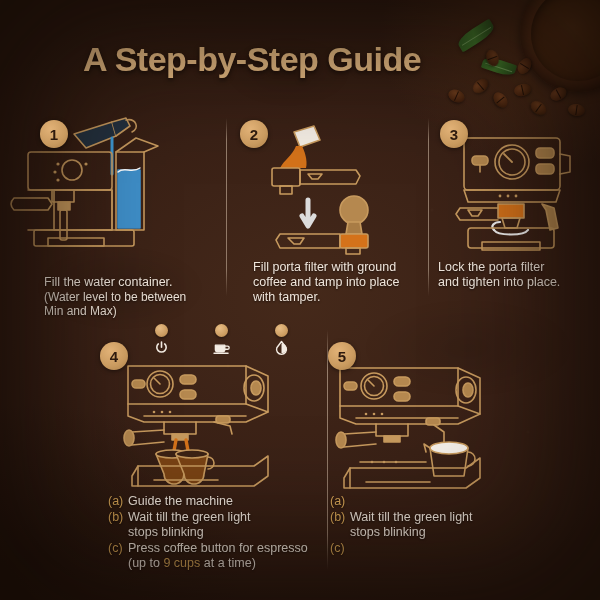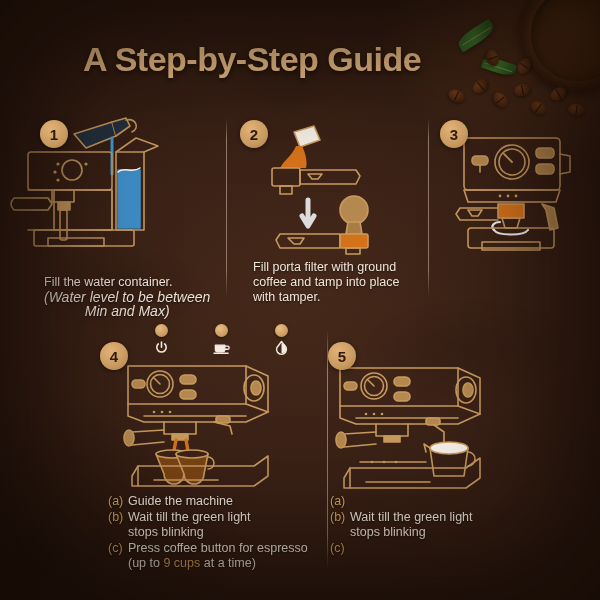--- a/index.html
+++ b/index.html
@@ -183,25 +183,23 @@
   .caption {
     position: absolute;
     color: #f0e6dc;
     font-size: 12.5px;
     line-height: 15px;
     text-shadow: 0 1px 2px rgba(0,0,0,0.55);
     white-space: pre-line;
   }
   .caption .sub {
     display: block;
-    font-style: italic;
-    font-size: 14px;
+    font-size: 12px;
     line-height: 14px;
     color: #ece1d6;
-    text-align: center;
   }
   .list {
     position: absolute;
     color: #f0e6dc;
     font-size: 12.5px;
     line-height: 15.5px;
   }
   .li {
     display: flex;
     text-shadow: 0 1px 2px rgba(0,0,0,0.55);
@@ -358,20 +356,22 @@
         <path d="M30 94 L44 94 L40 100 L34 100 Z"></path>
 
         <path d="M56 114 C60 120 86 120 90 114" stroke="#f0f0f0" stroke-width="2.2" fill="none"></path>
         <path d="M56 114 C52 110 56 106 62 106" stroke="#f0f0f0" stroke-width="2.2" fill="none"></path>
 
         <path d="M104 88 L116 92 L120 112 L112 114 L108 94 Z" fill="#b5884f" stroke="#c79a5e"></path>
 
         <rect x="30" y="112" width="86" height="20" rx="3"></rect>
         <rect x="44" y="126" width="58" height="8"></rect>
       </svg>
+      <div class="caption" style="left:8px; top:148px;">Lock the porta filter
+and tighten into place.</div>
     </div>
   </div>
 
   <div class="row-bottom">
 
     <div class="step s4">
       <div class="badge" style="left:6px; top:24px;">4</div>
 
       <div class="ctrl-row" style="left:60px; top:6px;">
         <div class="ctrl">

